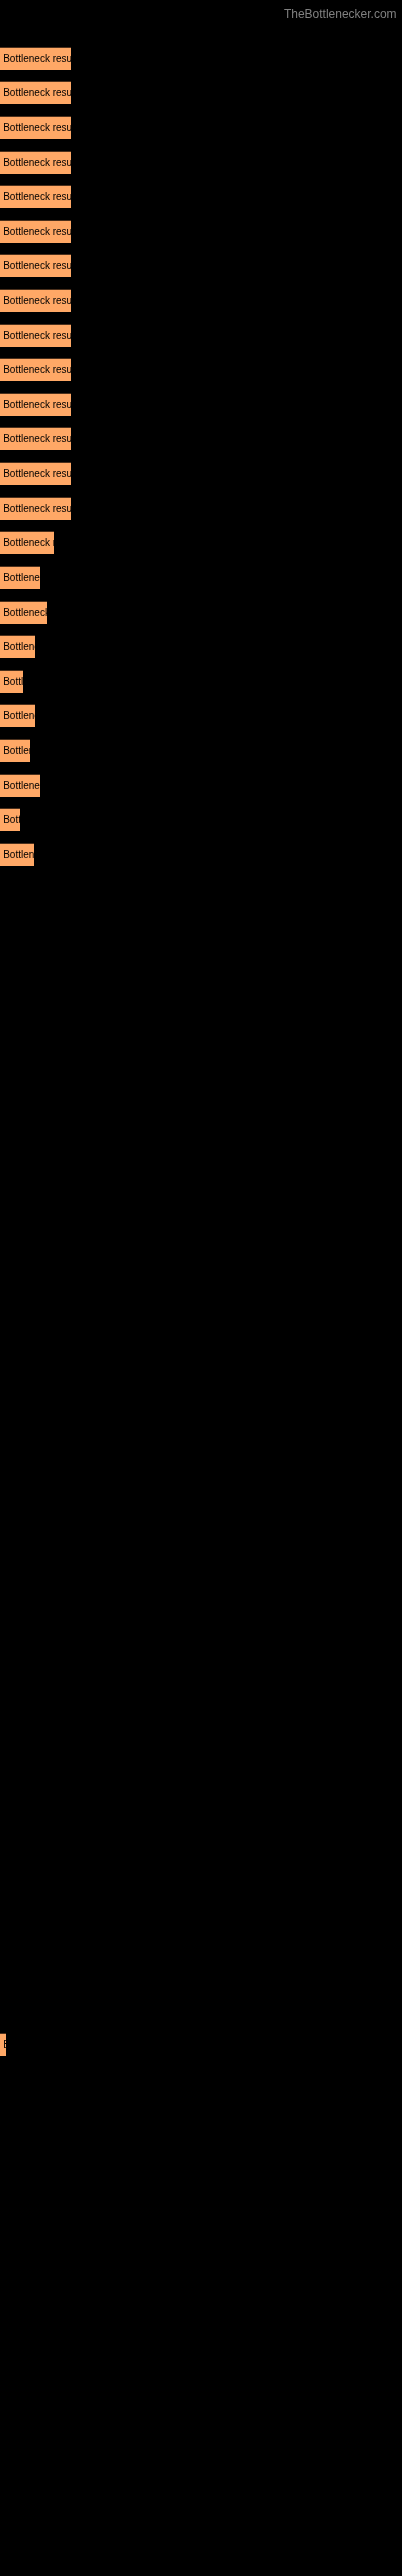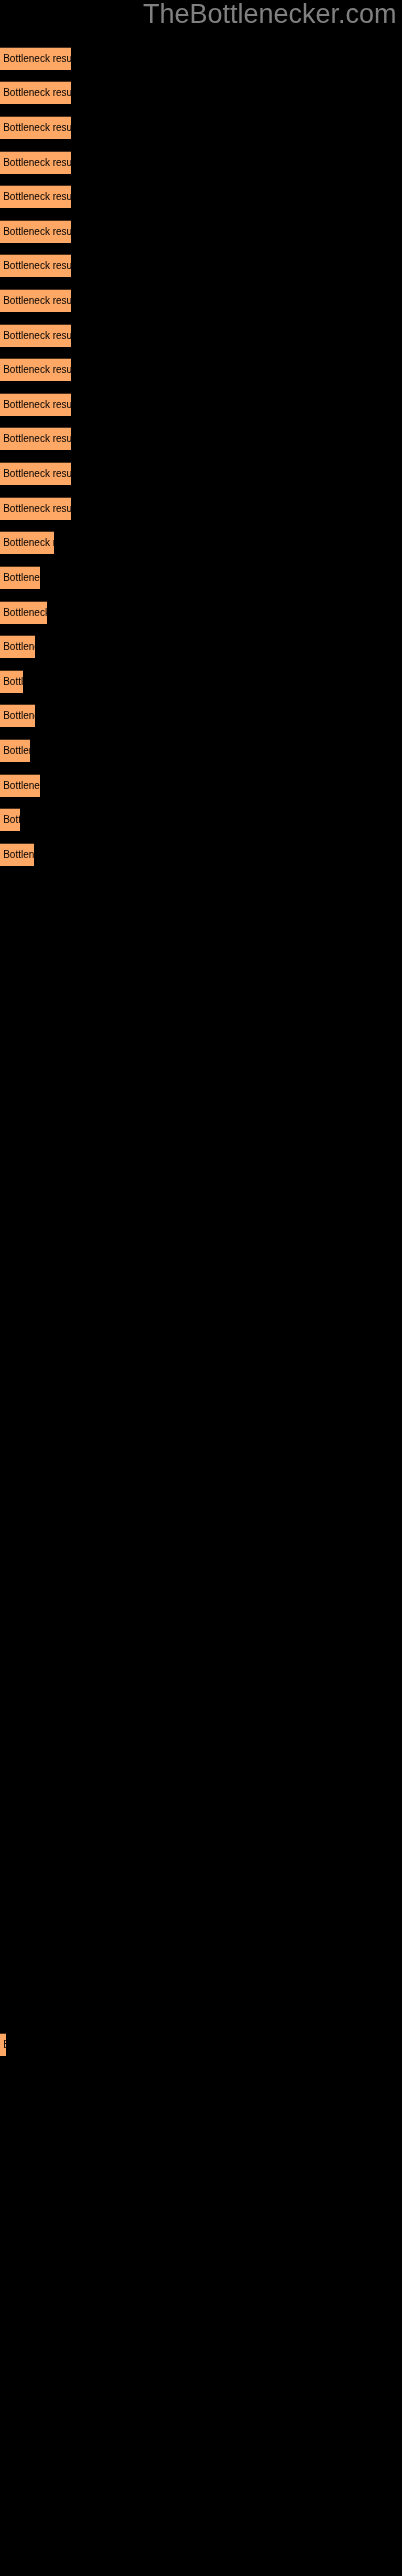--- a/index.html
+++ b/index.html
@@ -13,21 +13,21 @@
     position: relative;
     overflow: hidden;
     font-family: "Liberation Sans", sans-serif;
   }
 
   .site-title {
     position: absolute;
     right: 6.4px;
     top: 1.6px;
     color: #808080;
-    font-size: 27px;
+    font-size: 12px;
     font-family: "Liberation Sans", sans-serif;
     letter-spacing: 0px;
     white-space: nowrap;
     line-height: 24px;
   }
 
   .chart-area {
     position: absolute;
     left: 0;
     top: 0;

